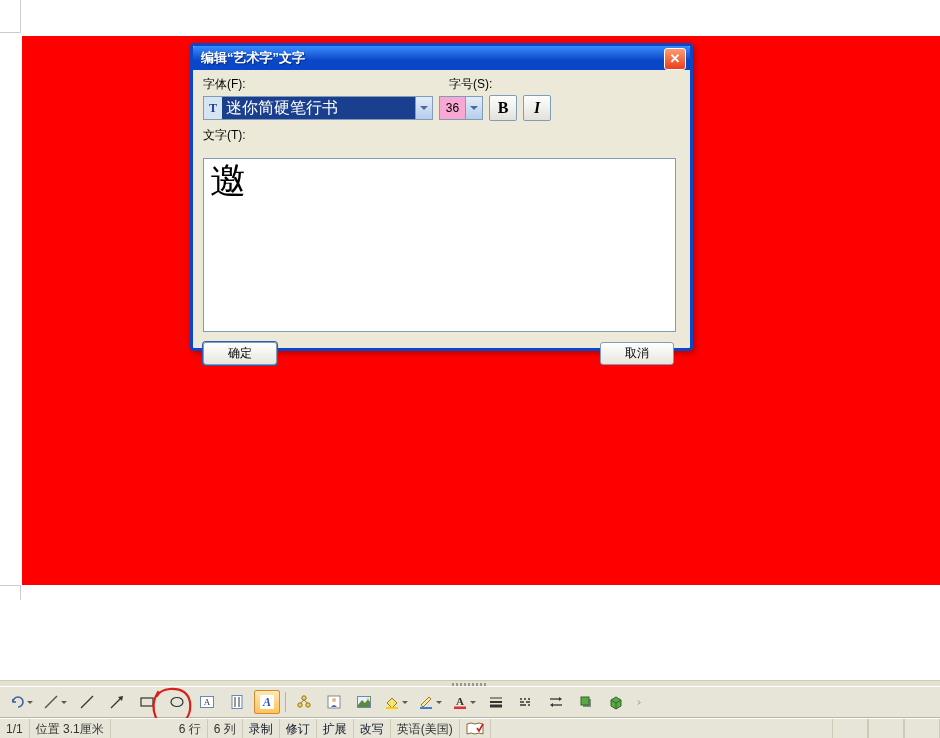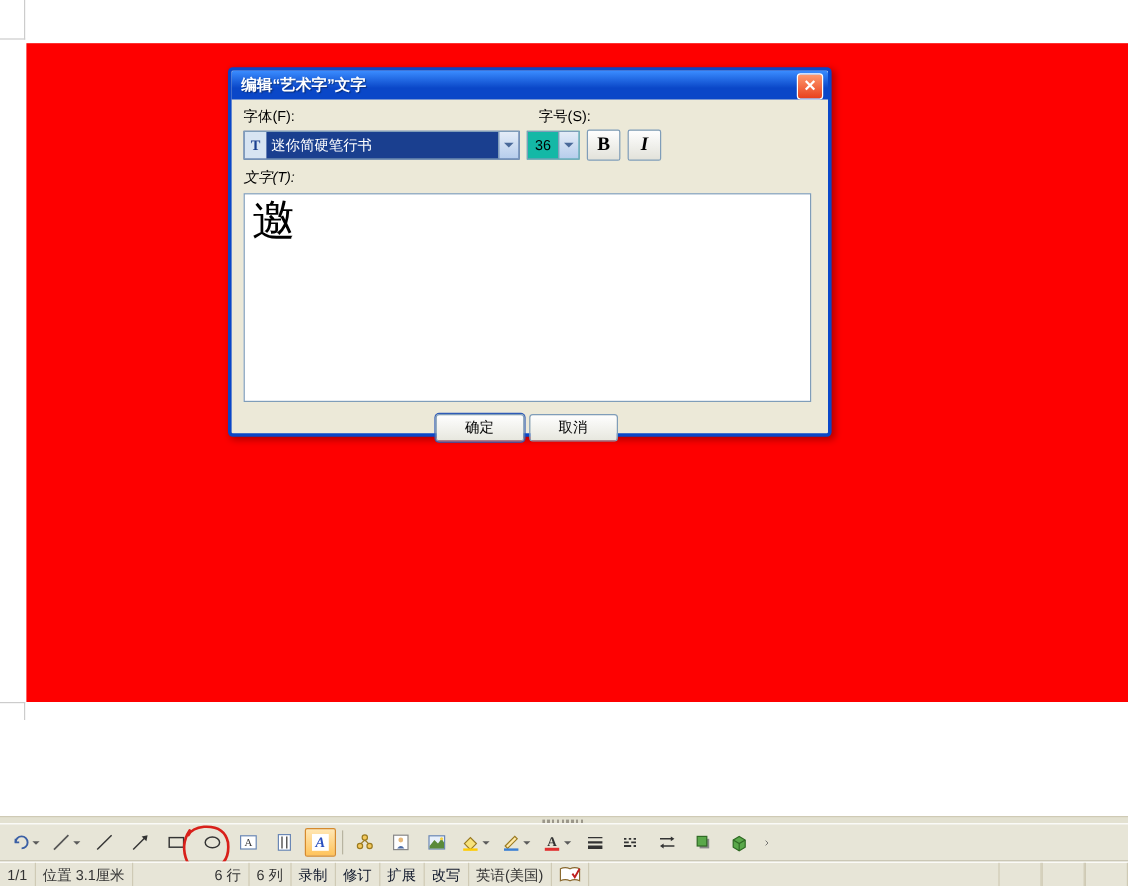--- a/index.html
+++ b/index.html
@@ -3,53 +3,53 @@
 <meta charset="utf-8">
 <style>
   html,body{margin:0;padding:0;width:940px;height:738px;font-family:"Microsoft YaHei","SimSun",Arial,sans-serif;font-size:12px;background:#fff;overflow:hidden;}
   
   .doc-wrap{position:absolute;left:0;top:0;width:940px;height:680px;}
   .red-page{position:absolute;left:22px;top:36px;width:918px;height:549px;background:#fe0000;}
   .page-corner{position:absolute;left:0;top:0;width:20px;height:32px;border-right:1px solid #ccc;border-bottom:1px solid #ccc;}
   .page-corner2{position:absolute;left:0;top:585px;width:20px;height:14px;border-right:1px solid #ccc;border-top:1px solid #ccc;}
 
   
-  .dialog{position:absolute;left:190px;top:56px;width:497px;height:302px;
+  .dialog{position:absolute;left:190px;top:43px;width:497px;height:302px;
           background:#ece9d8;border:3px solid #0a47c8;border-radius:4px;
           box-shadow:2px 2px 6px rgba(0,0,0,.3);}
   .title-bar{height:24px;background:linear-gradient(to bottom,#3a8cff 0%,#0a47c8 60%,#0a47c8 100%);
              color:#fff;font-weight:bold;font-size:13px;line-height:24px;padding-left:8px;
              border-radius:2px 2px 0 0;position:relative;}
   .title-text{text-shadow:1px 1px 1px rgba(0,0,0,.4);}
   .close-btn{position:absolute;right:4px;top:2px;width:20px;height:20px;
              background:linear-gradient(to bottom,#ff9a6f,#e8401c);border:1px solid #fff;
              border-radius:3px;display:flex;align-items:center;justify-content:center;
              color:#fff;font-weight:bold;font-size:13px;cursor:pointer;}
   .dlg-body{padding:6px 12px 8px 10px;}
   .row-labels{display:flex;margin-bottom:2px;}
   .lbl-font{width:246px;}
   .lbl-size{}
   .row-controls{display:flex;align-items:center;gap:6px;margin-bottom:6px;}
-  .combo{display:flex;align-items:center;height:22px;border:1px solid #7f9db9;background:#14b8a6;}
+  .combo{display:flex;align-items:center;height:22px;border:1px solid #7f9db9;background:#f9a8d4;}
   .font-combo{width:228px;background:#1a3f8f;color:#fff;}
   .font-combo .ico{width:18px;height:100%;display:flex;align-items:center;justify-content:center;background:#d7e4f2;color:#1a3f8f;font-weight:bold;font-family:serif;}
-  .font-combo .val{flex:1;padding:0 4px;font-size:12px;}
+  .font-combo .val{flex:1;padding:0 4px;font-size:16px;}
   .dd-btn{width:16px;height:100%;background:linear-gradient(to bottom,#e4ecf7,#b6cdec);
           border-left:1px solid #7f9db9;display:flex;align-items:center;justify-content:center;cursor:pointer;}
   .dd-btn::after{content:"";border:4px solid transparent;border-top-color:#4a6a9a;margin-top:3px;}
   .size-combo{width:42px;}
   .size-combo .val{flex:1;text-align:center;}
   .fmt-btn{width:26px;height:24px;border:1px solid #7f9db9;background:linear-gradient(to bottom,#fefefe,#e2e2da);
            display:flex;align-items:center;justify-content:center;font-family:"Times New Roman",serif;
            font-size:16px;cursor:pointer;border-radius:2px;}
   .fmt-btn.bold{font-weight:bold;}
   .fmt-btn.italic{font-style:italic;font-weight:bold;}
   .text-area{width:473px;height:174px;border:1px solid #7f9db9;background:#fff;padding:4px 6px;box-sizing:border-box;
              font-family:"STXingkai","KaiTi",cursive;font-size:36px;line-height:1;overflow:hidden;}
-  .btn-row{display:flex;justify-content:center;gap:4px;margin-top:10px;padding-right:4px;}
+  .btn-row{display:flex;justify-content:space-between;gap:4px;margin-top:10px;padding-right:4px;}
   .dlg-btn{width:72px;height:21px;border:1px solid #7f9db9;border-radius:3px;
            background:linear-gradient(to bottom,#fefefe,#e7e7de);font-size:12px;cursor:pointer;
            display:flex;align-items:center;justify-content:center;}
   .dlg-btn.default{box-shadow:0 0 0 1px #2f5bb7;}
 
   
   .sep-bar{position:absolute;left:0;top:680px;width:940px;height:6px;background:#e3e1d1;
            border-top:1px solid #cfcab5;display:flex;justify-content:center;align-items:center;}
   .grip{width:36px;height:3px;background:repeating-linear-gradient(90deg,#9b978a 0 2px,transparent 2px 4px);}
 
@@ -100,21 +100,21 @@
         <div class="val">迷你简硬笔行书</div>
         <div class="dd-btn"></div>
       </div>
       <div class="combo size-combo">
         <div class="val">36</div>
         <div class="dd-btn"></div>
       </div>
       <div class="fmt-btn bold">B</div>
       <div class="fmt-btn italic">I</div>
     </div>
-    <div class="lbl" style="margin-bottom:4px;font-style:italic;">文字(T):</div>
+    <div class="lbl" style="margin-bottom:14px;">文字(T):</div>
     <div class="text-area">
       <span>邀</span>
     </div>
     <div class="btn-row">
       <div class="dlg-btn default">确定</div>
       <div class="dlg-btn">取消</div>
     </div>
   </div>
 </div>
 

